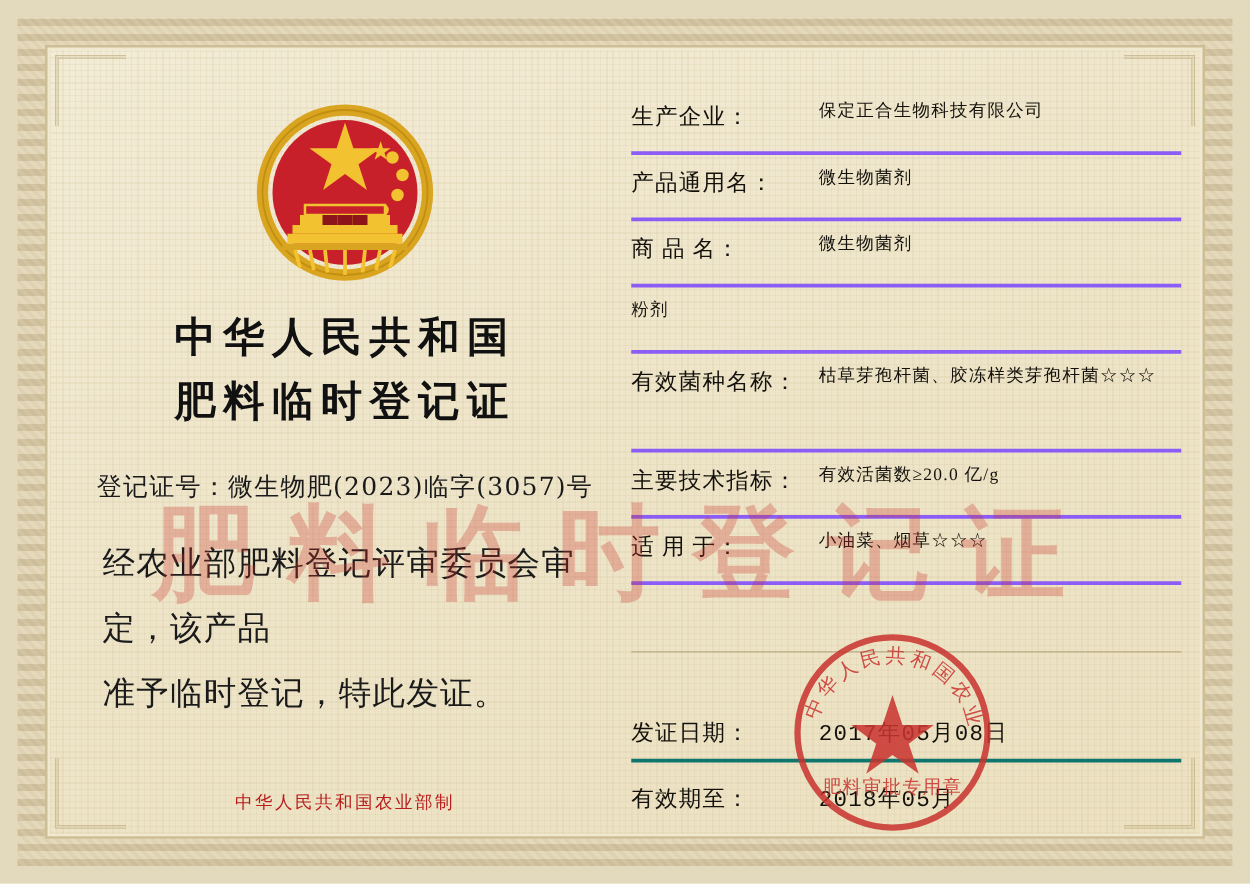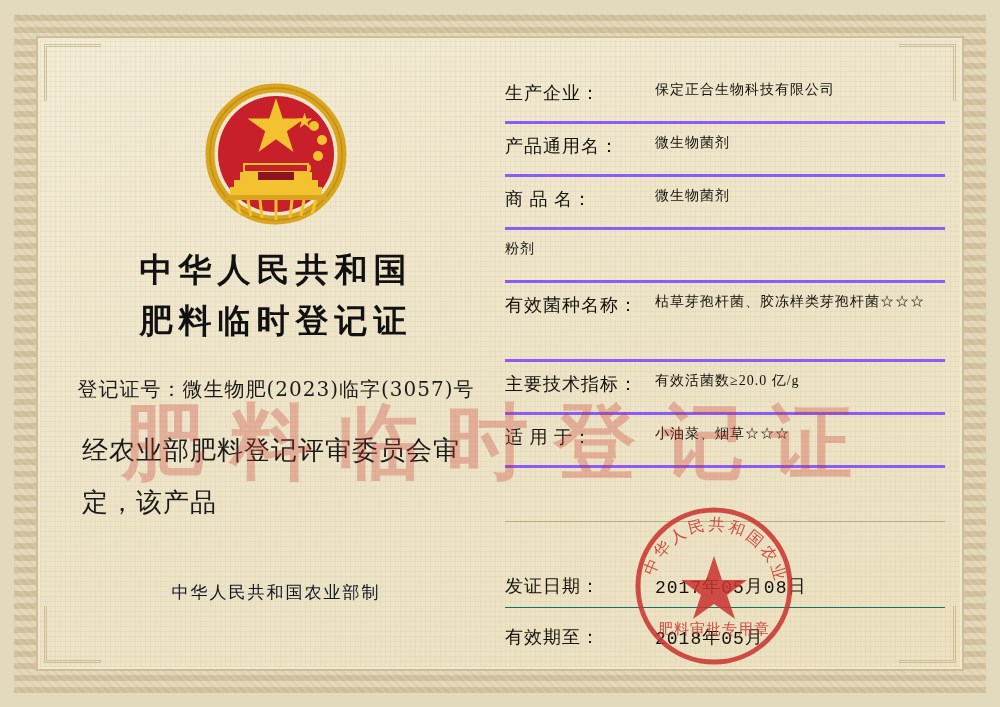--- a/index.html
+++ b/index.html
@@ -105,22 +105,22 @@
     color: #1a1a1a;
     line-height: 2.0;
     text-align: left;
     padding-left: 26px;
     padding-right: 10px;
   }
   .body-text div { letter-spacing: 1px; }
 
   .issuer {
     margin-top: 52px;
-    font-size: 17px;
-    color: #0f172a;
+    font-size: 14px;
+    color: #b91c1c;
     letter-spacing: 2px;
   }
 
   
   .right-col {
     position: absolute;
     left: 505px; top: 78px;
     width: 440px;
   }
   .field-row {
@@ -145,21 +145,21 @@
     color: #14110c;
     line-height: 1.7;
     letter-spacing: 1px;
   }
   .field-row.tall { min-height: 60px; }
   .spacer-row { height: 46px; border-bottom: 1px solid #b9ab85; }
 
   .date-row {
     display: flex;
     align-items: flex-end;
-    border-bottom: 1px solid #0f766e;
+    border-bottom: 3px solid #0f766e;
     padding-bottom: 9px;
     margin-bottom: 7px;
     min-height: 34px;
     font-size: 18px;
     color: #14110c;
     letter-spacing: 1px;
   }
   .date-row .lbl { flex: 0 0 150px; white-space: nowrap; }
   .date-row .dval { font-family: Liberation Mono, monospace; }
 
@@ -237,20 +237,21 @@
       <div>中华人民共和国</div>
       <div>肥料临时登记证</div>
     </div>
 
     <div class="reg-line">
       <span>登记证号：</span><span class="val">微生物肥(2023)临字(3057)号</span>
     </div>
 
     <div class="body-text">
       <div>经农业部肥料登记评审委员会审定，该产品</div>
+      <div>准予临时登记，特此发证。</div>
     </div>
 
     <div class="issuer">中华人民共和国农业部制</div>
   </div>
 
   <div class="right-col">
 
     <div class="field-row">
       <div class="field-label">生产企业：</div>
       <div class="field-value">保定正合生物科技有限公司</div>

